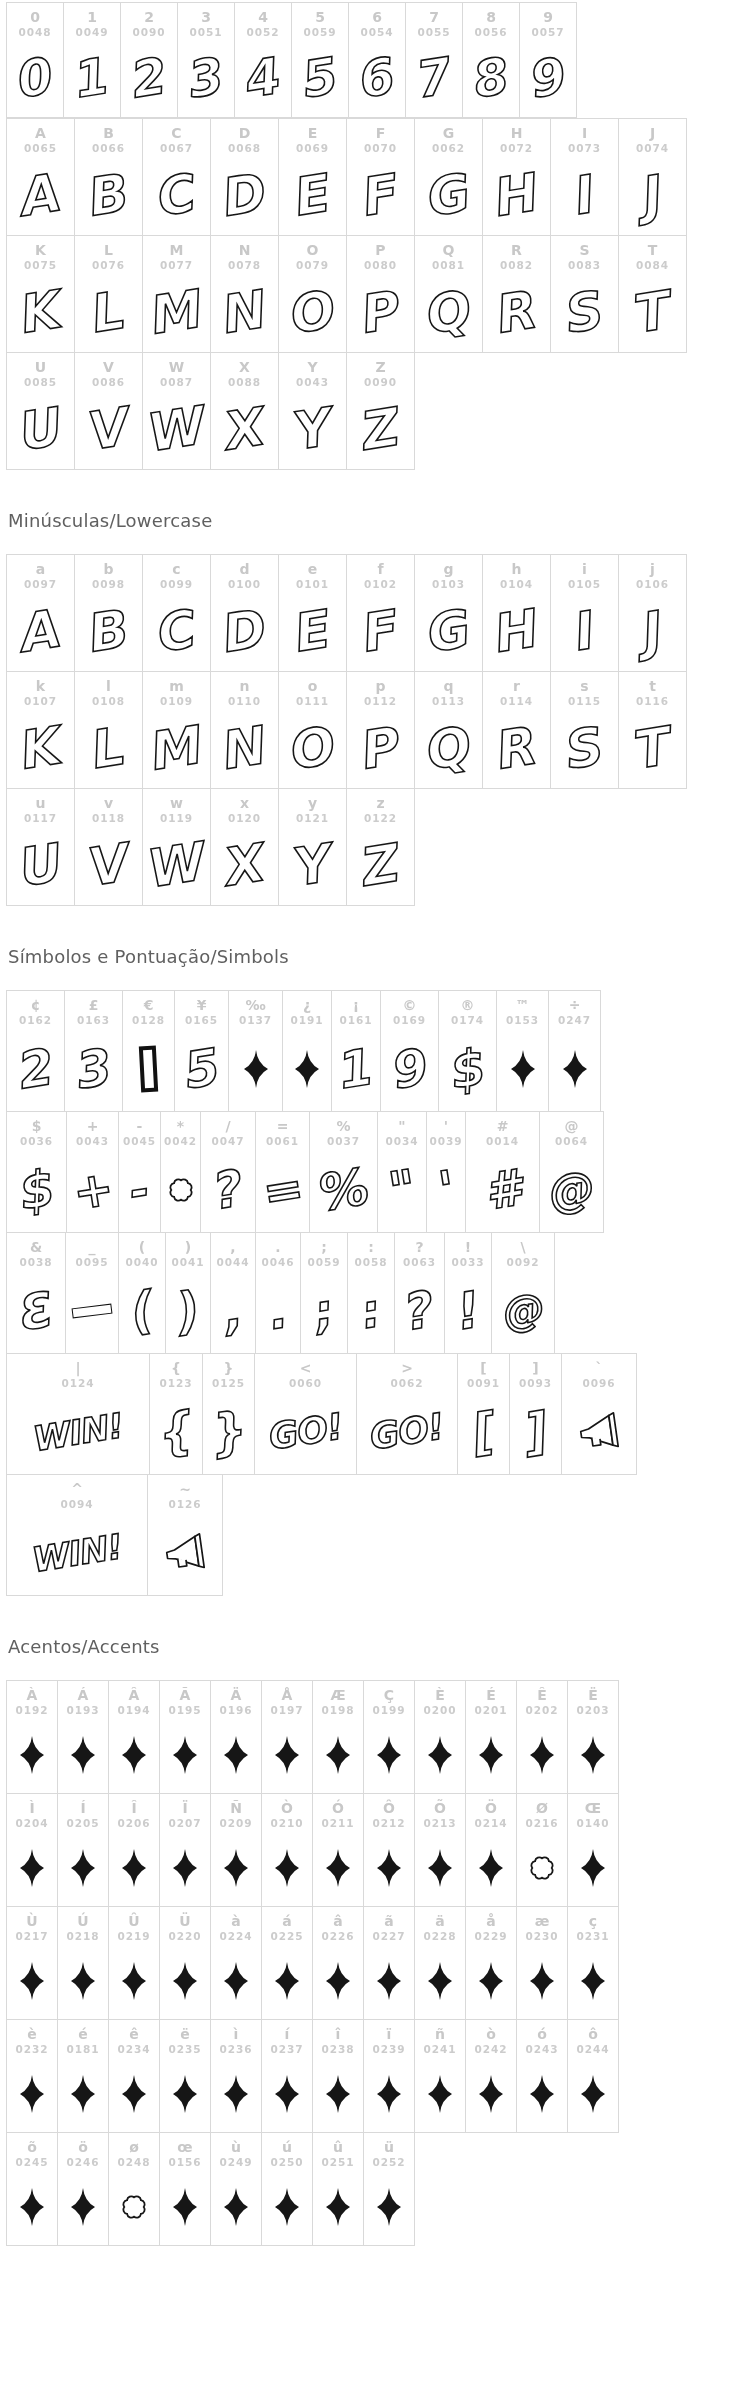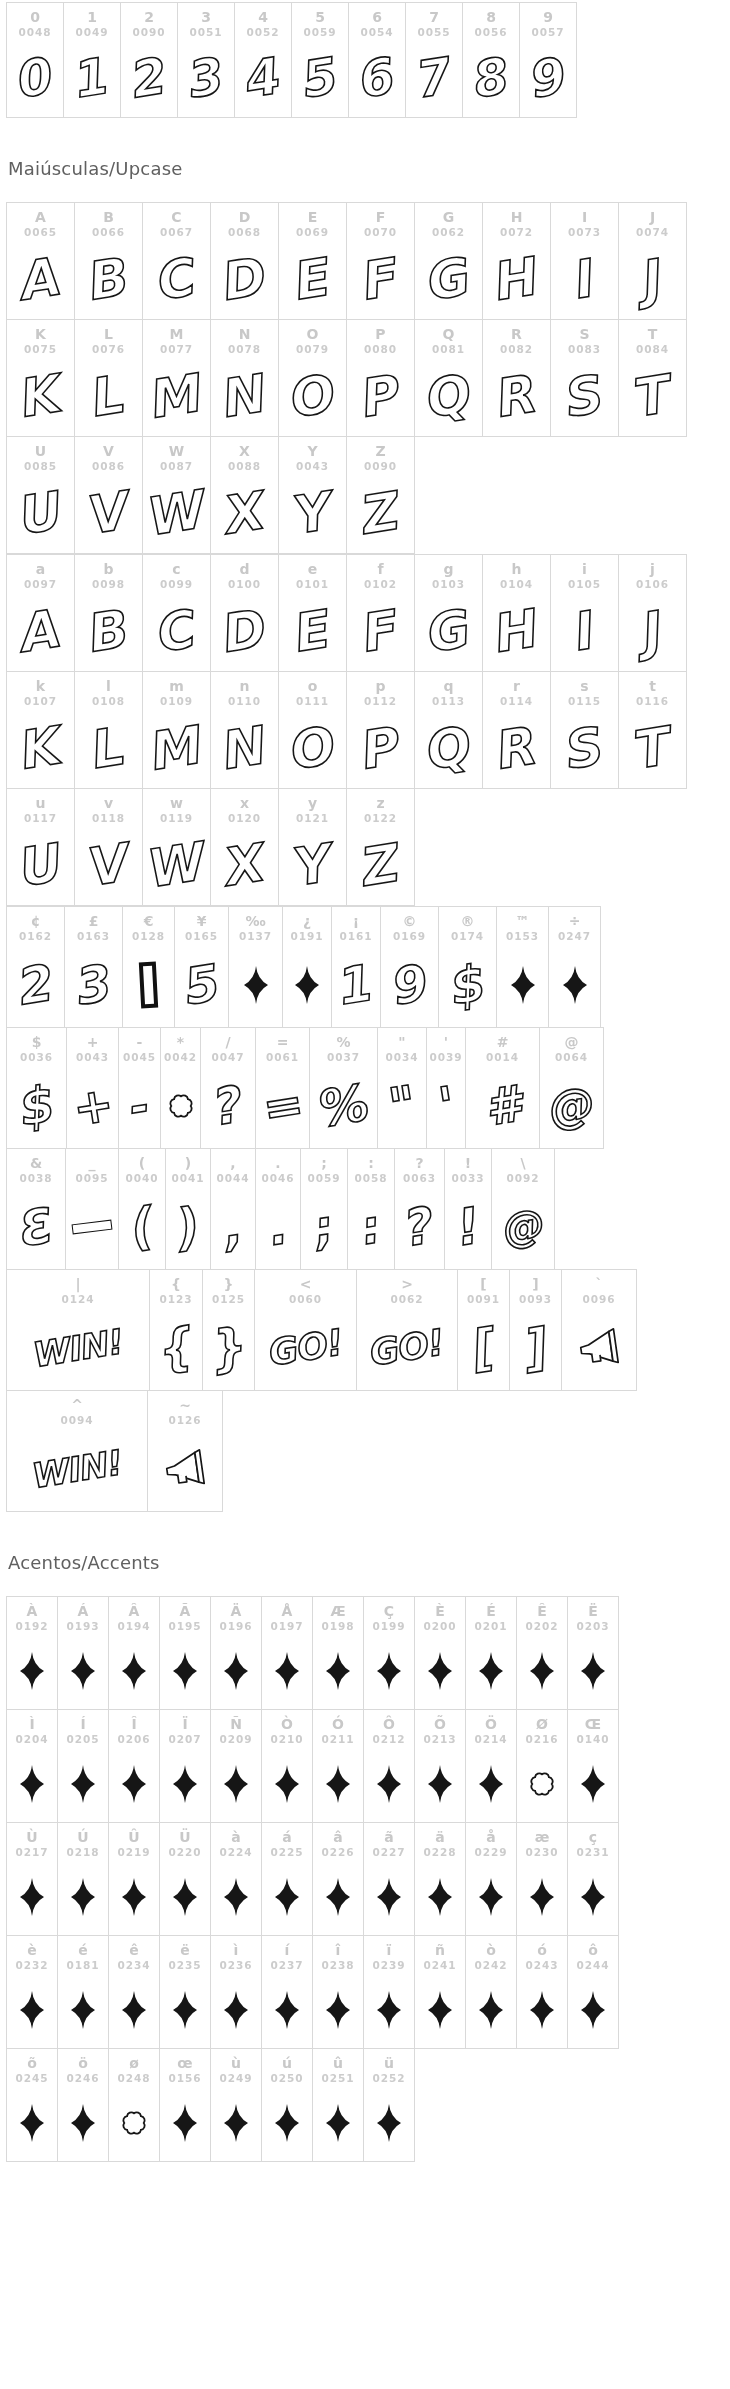--- a/index.html
+++ b/index.html
@@ -127,21 +127,20 @@
             <div class="char-label">9</div>
             <div class="char-code">0057</div>
             <div class="glyph-area">
               <span class="g" style="font-size: 50px;">9</span>
             </div>
           </div>
         </div>
       </div>
     </section>
     <section class="glyph-section">
-      <h2 class="section-title">Maiúsculas/Upcase</h2>
       <div class="glyph-table">
         <div class="grid-row" style="height: 118px;">
           <div class="cell" style="width: 69px; height: 118px;">
             <div class="char-label">A</div>
             <div class="char-code">0065</div>
             <div class="glyph-area">
               <span class="g" style="font-size: 52px;">A</span>
             </div>
           </div>
           <div class="cell" style="width: 69px; height: 118px;">
@@ -320,20 +319,21 @@
             <div class="char-label">Z</div>
             <div class="char-code">0090</div>
             <div class="glyph-area">
               <span class="g" style="font-size: 52px;">Z</span>
             </div>
           </div>
         </div>
       </div>
     </section>
     <section class="glyph-section">
+      <h2 class="section-title">Minúsculas/Lowercase</h2>
       <div class="glyph-table">
         <div class="grid-row" style="height: 118px;">
           <div class="cell" style="width: 69px; height: 118px;">
             <div class="char-label">a</div>
             <div class="char-code">0097</div>
             <div class="glyph-area">
               <span class="g" style="font-size: 52px;">A</span>
             </div>
           </div>
           <div class="cell" style="width: 69px; height: 118px;">
@@ -512,20 +512,21 @@
             <div class="char-label">z</div>
             <div class="char-code">0122</div>
             <div class="glyph-area">
               <span class="g" style="font-size: 52px;">Z</span>
             </div>
           </div>
         </div>
       </div>
     </section>
     <section class="glyph-section">
+      <h2 class="section-title">Símbolos e Pontuação/Simbols</h2>
       <div class="glyph-table">
         <div class="grid-row" style="height: 122px;">
           <div class="cell" style="width: 59px; height: 122px;">
             <div class="char-label">¢</div>
             <div class="char-code">0162</div>
             <div class="glyph-area">
               <span class="g" style="font-size: 50px;">2</span>
             </div>
           </div>
           <div class="cell" style="width: 59px; height: 122px;">

